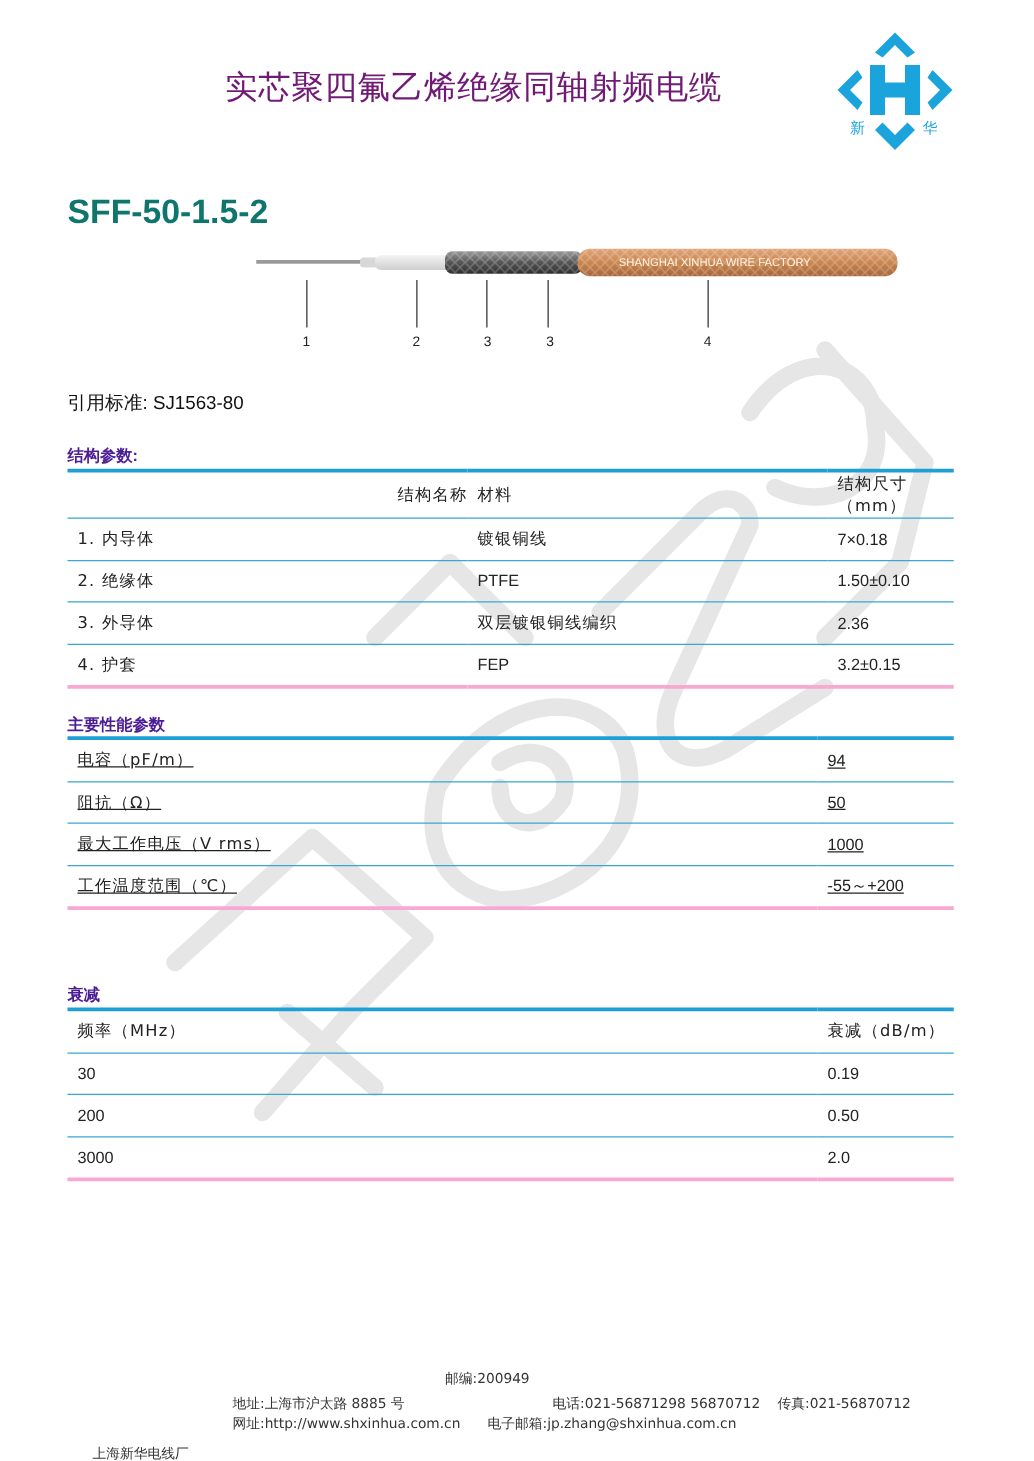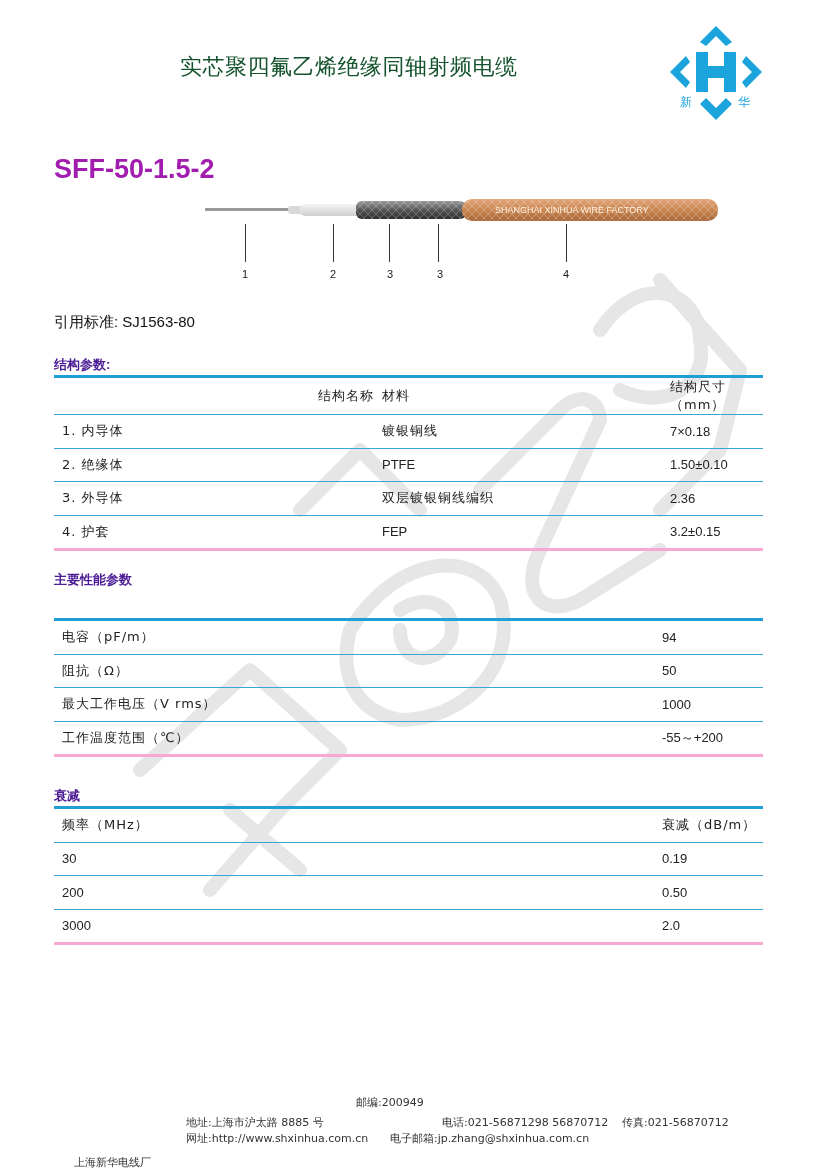--- a/index.html
+++ b/index.html
@@ -1,21 +1,21 @@
 <!DOCTYPE html>
 <html><head>
 <meta charset="utf-8">
 <style>
   html, body { margin:0; padding:0; background:#ffffff; }
   body { width:827px; height:1169px; position:relative; overflow:hidden;
          font-family:"Liberation Sans","DejaVu Sans",sans-serif; color:#222; }
   .abs { position:absolute; }
-  .title-cn { left:180px; top:52px; font-size:22px; color:#14532d; letter-spacing:0.5px; font-family:"DejaVu Sans",sans-serif; font-weight:normal; }
+  .title-cn { left:180px; top:52px; font-size:26px; color:#701a75; letter-spacing:0.5px; font-family:"DejaVu Sans",sans-serif; font-weight:normal; }
   .logo { left:666px; top:22px; width:100px; height:100px; }
-  .model { left:54px; top:154px; font-size:27px; font-weight:bold; color:#a21caf; }
+  .model { left:54px; top:154px; font-size:27px; font-weight:bold; color:#0f766e; }
   .cable { left:200px; top:198px; width:520px; height:24px; }
   .callout { width:1px; background:#333; top:224px; height:38px; }
   .callout-num { top:268px; font-size:11px; color:#222; width:20px; text-align:center; margin-left:-10px; }
   .std { left:54px; top:313px; font-size:15px; font-weight:normal; color:#111; }
   .sec { left:54px; font-size:13px; font-weight:bold; color:#4c1d95; }
   table.spec { position:absolute; left:54px; width:709px; border-collapse:collapse; font-size:13px; }
   table.spec td { height:32.5px; padding:0 0 0 8px; border-bottom:1.5px solid #3aa6d4; vertical-align:middle; color:#222; }
   table.spec tr.first td { border-top:3px solid #1e9fd6; }
   table.spec tr.last td { border-bottom:3px solid #f9a8d4; }
   .cn { font-family:"DejaVu Sans",sans-serif; color:#444; letter-spacing:1px; }
@@ -127,21 +127,21 @@
   </tr>
   <tr class="last">
     <td class="cn">4. 护套</td>
     <td>FEP</td>
     <td>3.2±0.15</td>
   </tr>
 </tbody>
   </table>
 
 <div class="abs sec" style="top:571px;">主要性能参数</div>
-<table class="spec" style="top:618px;">
+<table class="spec" style="top:589px;text-decoration:underline;">
   <tbody>
       <tr class="first">
     <td class="cn" style="width:592px;">电容（pF/m）</td>
     <td>94</td>
   </tr>
   <tr>
     <td class="cn">阻抗（Ω）</td>
     <td>50</td>
   </tr>
   <tr>

